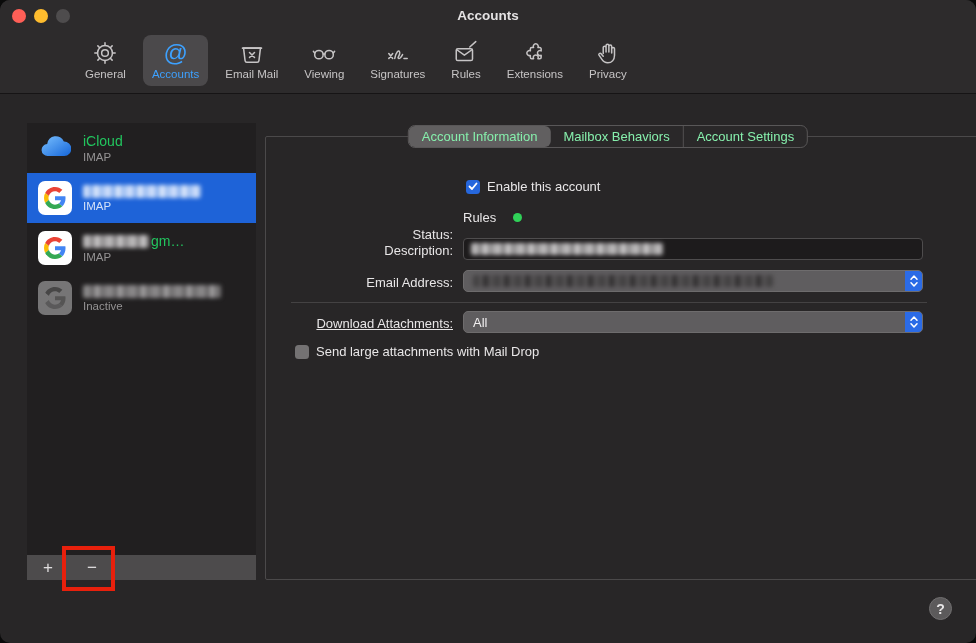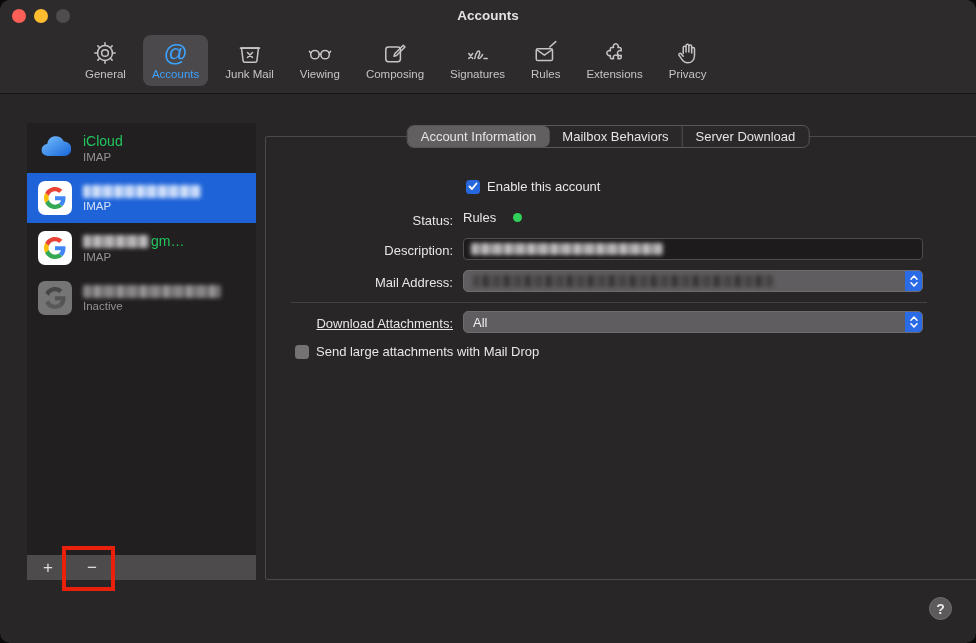--- a/index.html
+++ b/index.html
@@ -46,21 +46,21 @@
   .sb-btn{width:22px;text-align:center;font-size:17px;color:#e0dedf;line-height:25px;}
   .sb-btn.minus{margin-left:22px;}
   .annotation-box{position:absolute;left:62px;top:546px;width:53px;height:45px;
     border:4px solid #e8200c;z-index:6;}
   
   .panel{position:absolute;left:265px;top:136px;width:754px;height:444px;
     border:1px solid #4b494a;border-radius:2px;}
   .tabs{position:absolute;left:608px;top:125px;transform:translateX(-50%);
     display:inline-flex;background:#2a2829;border:1px solid #595758;border-radius:7px;
     height:23px;z-index:3;align-items:stretch;}
-  .seg{display:flex;align-items:center;padding:0 13px;font-size:13px;color:#e5e5e5;white-space:nowrap;}
+  .seg{display:flex;align-items:center;padding:0 13px;font-size:13px;color:#86efac;white-space:nowrap;}
   .seg + .seg{border-left:1px solid #535152;}
   .seg.selected{background:#615f60;border-radius:6px;border-left:none;}
   .seg.selected + .seg{border-left:none;}
   
   .flabel{position:absolute;left:0;width:187px;text-align:right;font-size:13px;color:#e8e6e7;}
   .checkbox{width:14px;height:14px;border-radius:3.5px;display:inline-flex;
     align-items:center;justify-content:center;flex:0 0 auto;}
   .checkbox.checked{background:#2667dd;}
   .checkbox.unchecked{background:#747273;}
   .row-inline{position:absolute;display:flex;align-items:center;gap:7px;font-size:13px;color:#e8e6e7;}
@@ -136,44 +136,35 @@
     </div>
 
     <div class="titem">
       <span class="ticon">
         <svg width="26" height="26" viewBox="0 0 24 24">
           <path d="M4.2 7.5h15.6l-1.4 11.6a1.6 1.6 0 0 1-1.6 1.4H7.2a1.6 1.6 0 0 1-1.6-1.4Z"></path>
           <path d="M3.2 7.5h17.6"></path>
           <path d="M9.7 11.5l4.6 4.6M14.3 11.5l-4.6 4.6"></path>
         </svg>
       </span>
-      <span class="tlabel">Junk Mail</span>
+      <span class="tlabel">Email Mail</span>
     </div>
 
 
     <div class="titem">
       <span class="ticon">
         <svg width="26" height="26" viewBox="0 0 24 24">
           <circle cx="7.3" cy="13.5" r="3.9"></circle>
             <circle cx="16.7" cy="13.5" r="3.9"></circle>
           <path d="M11.2 13h1.6M3.4 12l-1.2-1.6M20.6 12l1.2-1.6"></path>
         </svg>
       </span>
       <span class="tlabel">Viewing</span>
     </div>
 
-    <div class="titem">
-      <span class="ticon">
-        <svg width="26" height="26" viewBox="0 0 24 24">
-          <rect x="3.5" y="6.5" width="13.5" height="13.5" rx="2.5"></rect>
-          <path d="M11.8 12.7 L19.6 4.9l1.6 1.6-7.8 7.8-2.3.7Z"></path>
-        </svg>
-      </span>
-      <span class="tlabel">Composing</span>
-    </div>
 
     <div class="titem">
       <span class="ticon">
         <svg width="26" height="26" viewBox="0 0 24 24">
           <path d="M3.5 12.5l3.6 4.6M7.1 12.5l-3.6 4.6"></path>
           <path d="M9 17c1.2-6 3.8-8.4 4.6-5.6.6 2.2-2.6 5-1.2 5.6 1.3.6 2.8-1.8 3.8-3.6M17.5 17h3"></path>
         </svg>
       </span>
       <span class="tlabel">Signatures</span>
     </div>
@@ -270,46 +261,46 @@
 
   <div class="sidebar-footer">
     <span class="sb-btn">+</span>
     <span class="sb-btn minus">−</span>
   </div>
   <div class="annotation-box"></div>
 
   <div class="tabs">
     <span class="seg selected">Account Information</span>
     <span class="seg">Mailbox Behaviors</span>
-    <span class="seg">Server Download</span>
+    <span class="seg">Account Settings</span>
   </div>
 
   <div class="panel">
 
     <div class="row-inline" style="left:200px;top:42px;">
       <span class="checkbox checked">
         <svg width="10" height="9" viewBox="0 0 10 9">
             <path d="M1.5 4.5 L4 7 L8.5 1.5" stroke="#fff" stroke-width="1.8" fill="none" stroke-linecap="round" stroke-linejoin="round"></path>
           </svg>
       </span>
       <span>Enable this account</span>
     </div>
 
-    <div class="flabel" style="top:76px;">Status:</div>
+    <div class="flabel" style="top:90px;">Status:</div>
     <div class="row-inline" style="left:197px;top:73px;">
       <span>Rules</span>
       <span class="dot"></span>
     </div>
 
     <div class="flabel" style="top:106px;">Description:</div>
     <div class="textfield" style="left:197px;top:101px;width:460px;height:22px;">
       <span class="redact light" style="width:192px;height:12px;"></span>
     </div>
 
-    <div class="flabel" style="top:138px;">Mail Address:</div>
+    <div class="flabel" style="top:138px;">Email Address:</div>
     <div class="popup" style="left:197px;top:133px;width:460px;height:22px;">
       <span class="redact dark" style="width:300px;height:12px;"></span>
       <span class="stepper">
         <svg width="10" height="16" viewBox="0 0 10 16">
             <path d="M2 6.2 L5 3 L8 6.2 M2 9.8 L5 13 L8 9.8" stroke="#fff" stroke-width="1.5" fill="none" stroke-linecap="round" stroke-linejoin="round"></path>
           </svg>
       </span>
     </div>
 
     <div class="separator" style="left:25px;top:165px;width:636px;"></div>

